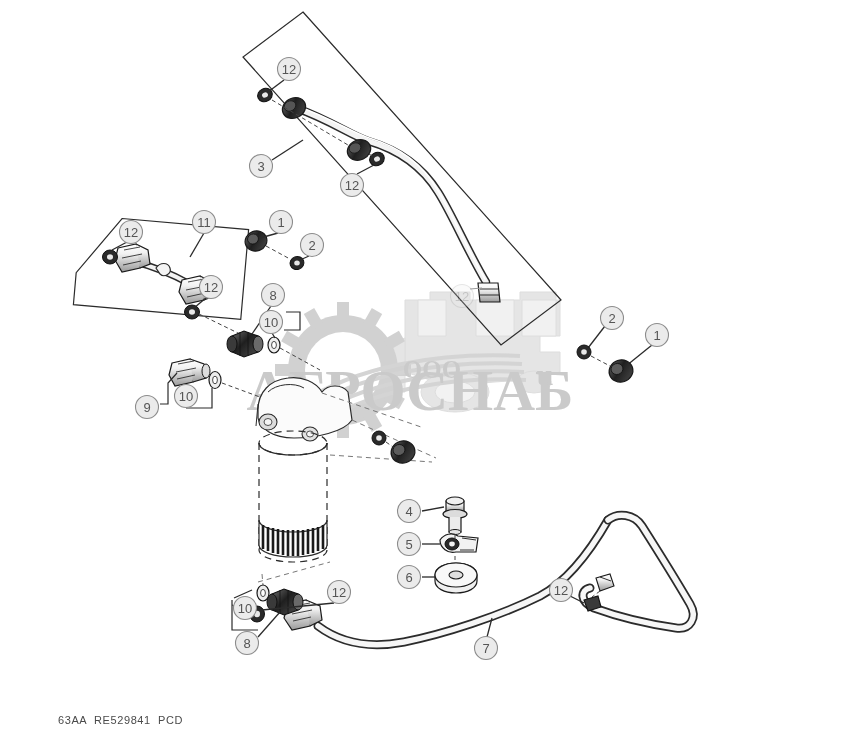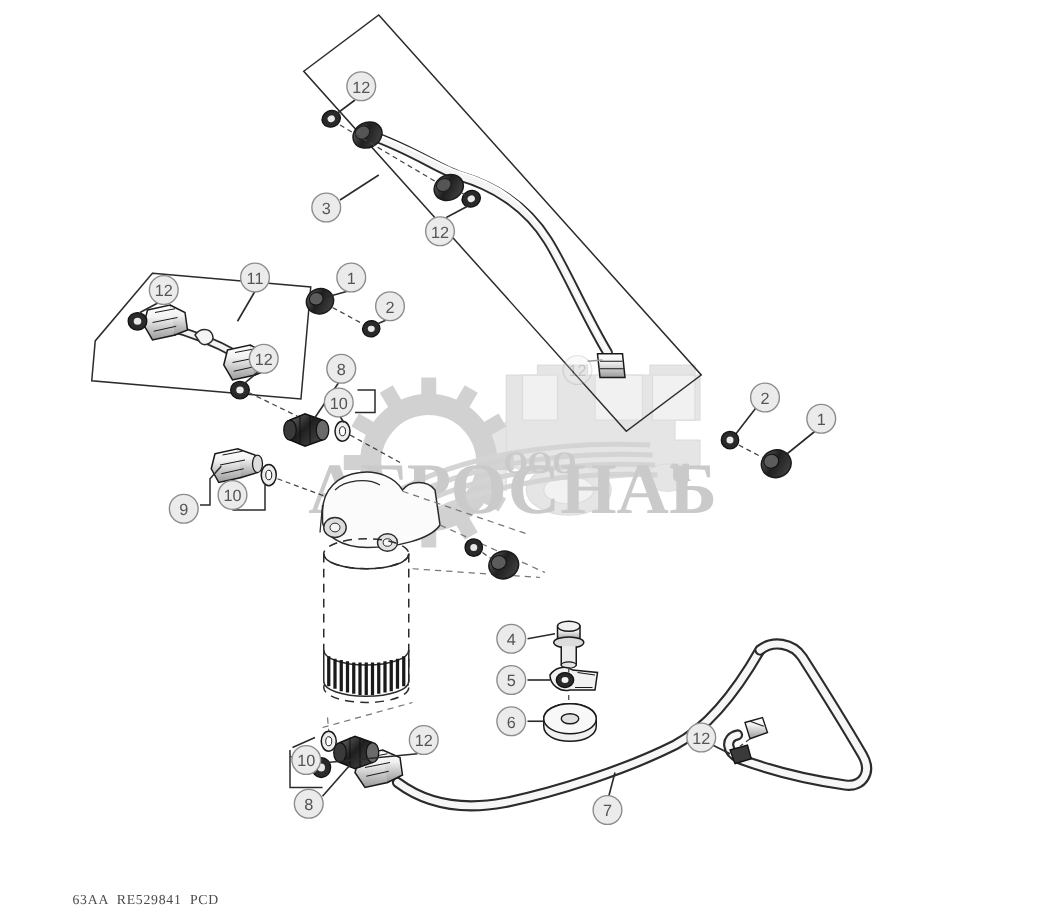--- a/index.html
+++ b/index.html
@@ -30,21 +30,21 @@
     font-size: 13px;
     fill: #555555;
     text-anchor: middle;
     dominant-baseline: central;
     pointer-events: none;
   }
   #caption {
     position: absolute;
     left: 58px;
     top: 714px;
-    font-family: Liberation Serif, serif;
+    font-family: Liberation Sans, sans-serif;
     font-size: 11px;
     letter-spacing: 0.6px;
     color: #4a4a4a;
     white-space: pre;
   }
   .wm-text {
     font-family: "Liberation Serif", serif;
     font-weight: bold;
     fill: #c8c8c8;
   }

